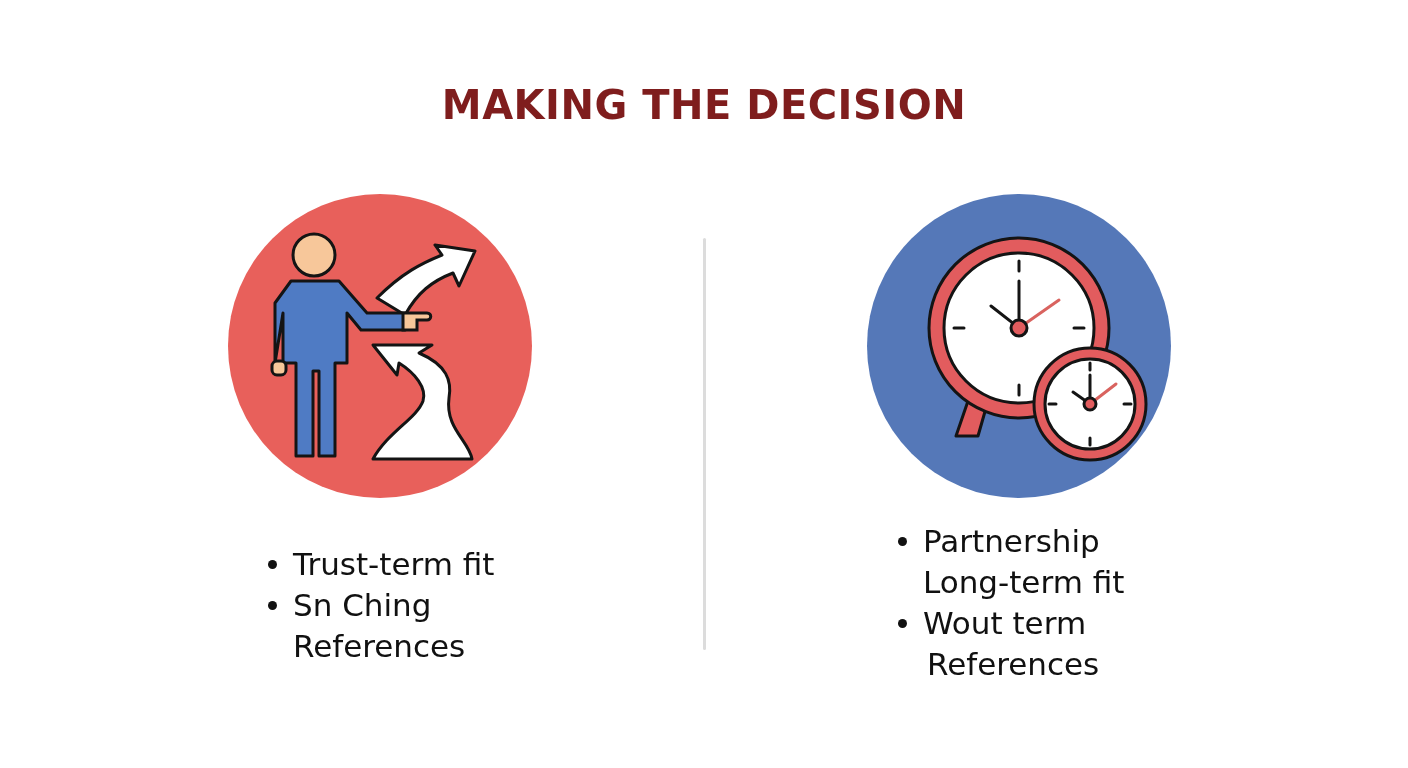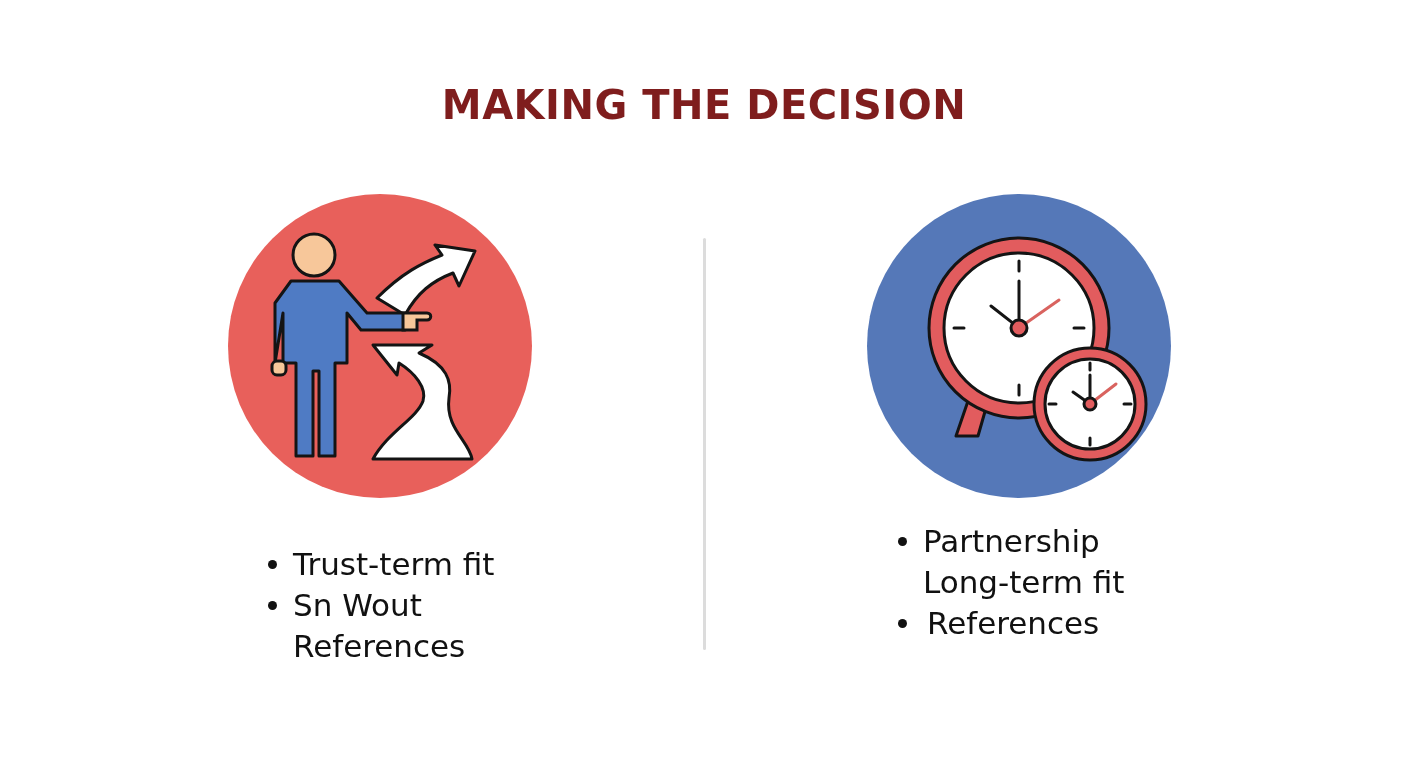--- a/index.html
+++ b/index.html
@@ -90,28 +90,29 @@
   </svg>
 </div>
 
 <ul class="bullets bullets-left">
   <li>
     <span class="dot"></span>
     <span class="line">Trust-term fit</span>
   </li>
   <li>
     <span class="dot"></span>
-    <span class="line">Sn Wout</span>
+    <span class="line">Sn Ching</span>
     <span class="line">References</span>
   </li>
 </ul>
 
 <ul class="bullets bullets-right">
   <li>
     <span class="dot"></span>
     <span class="line">Partnership</span>
     <span class="line">Long-term fit</span>
   </li>
   <li>
     <span class="dot"></span>
+    <span class="line">Wout term</span>
     <span class="line indent">References</span>
   </li>
 </ul>
 
 </body></html>

